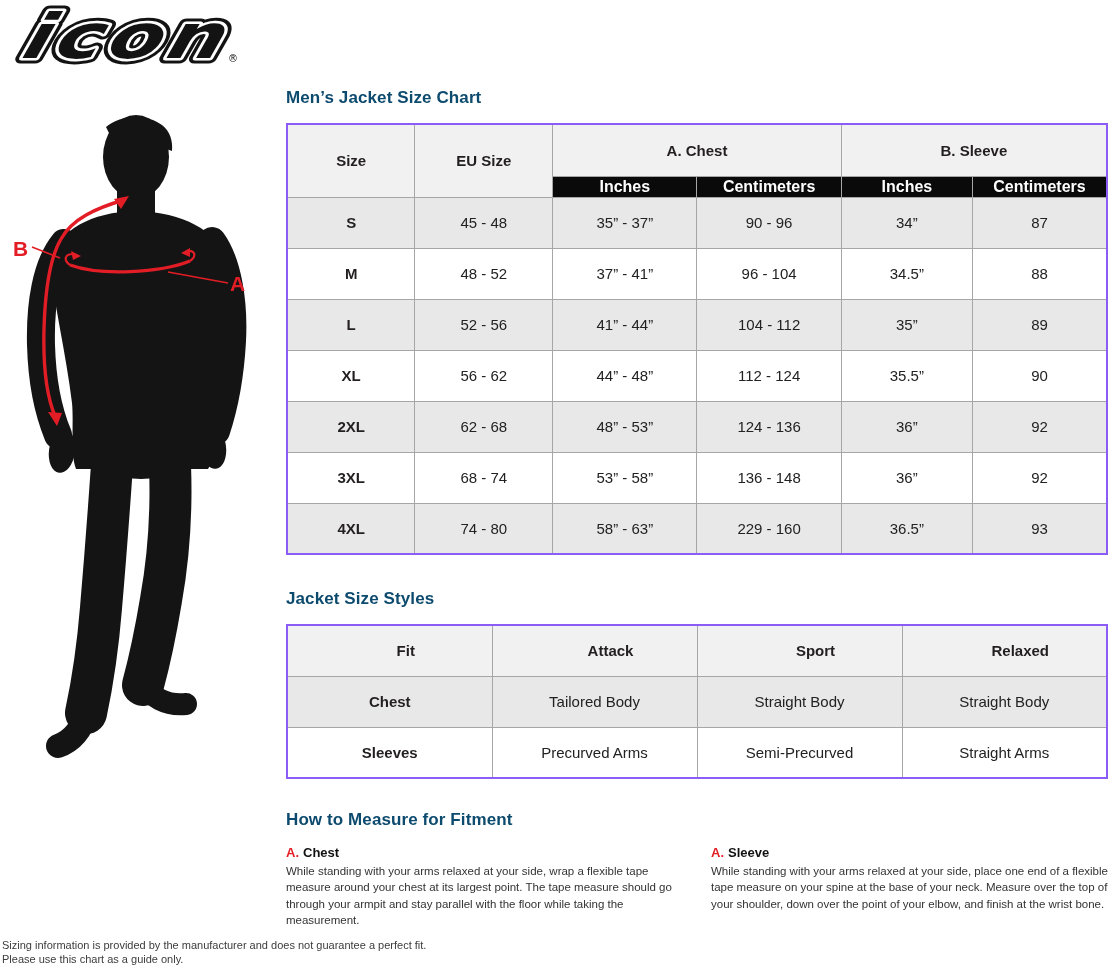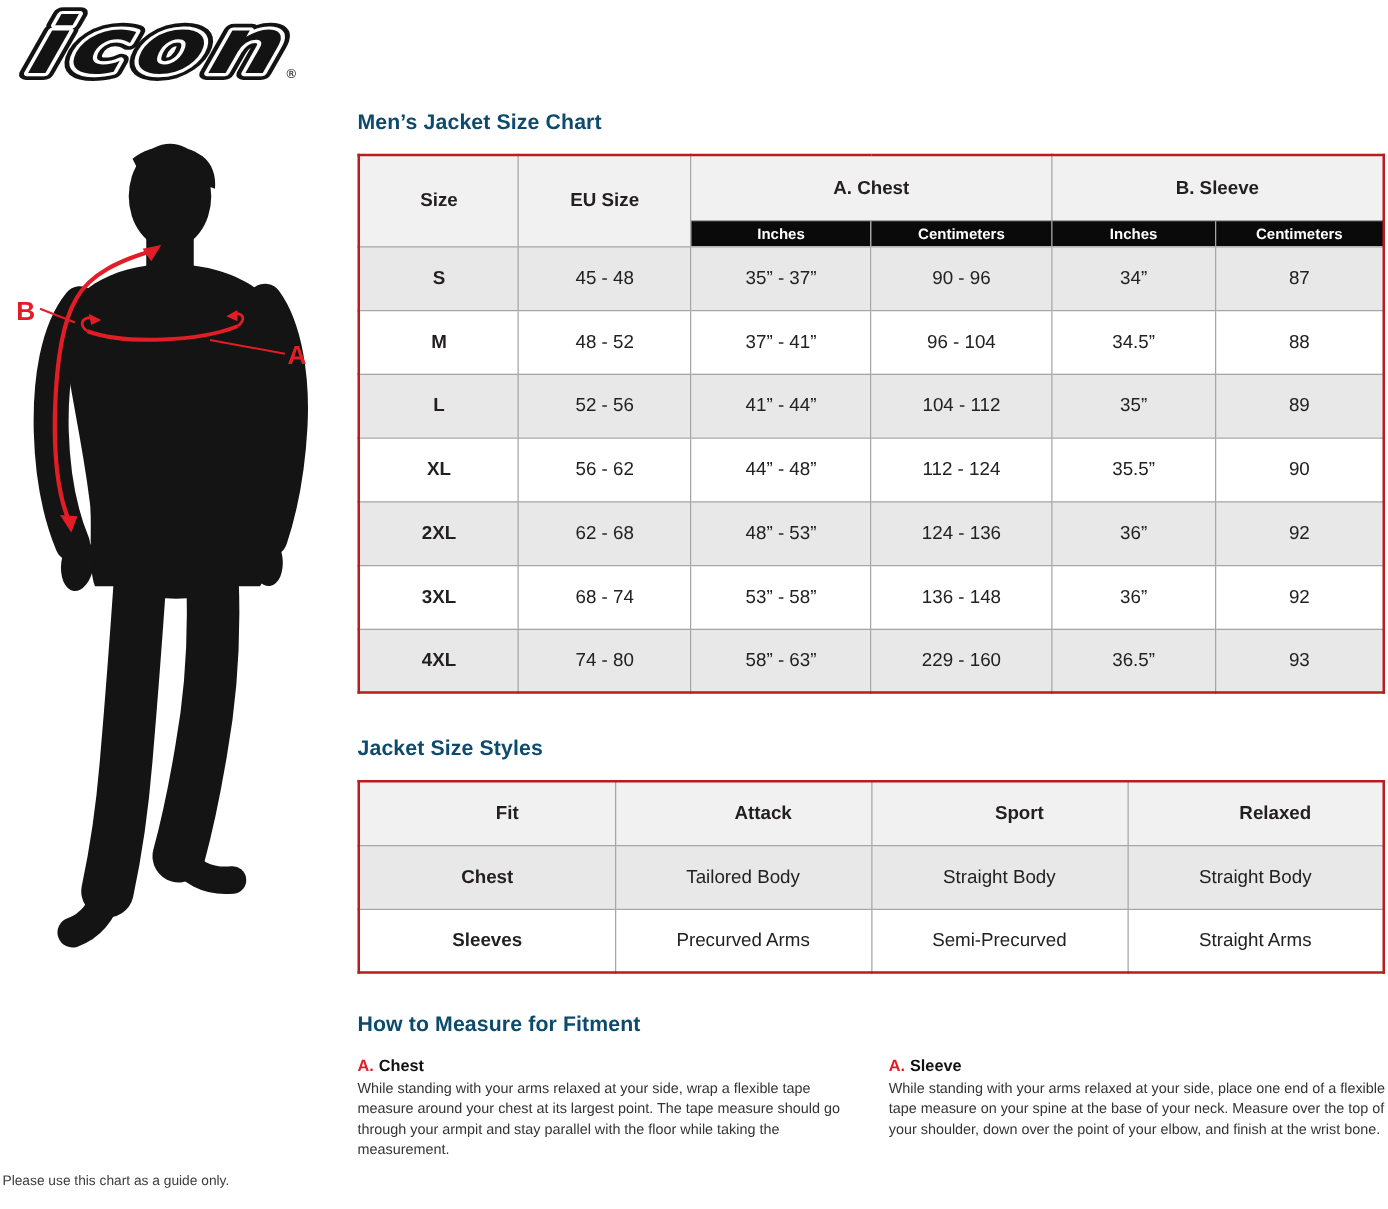--- a/index.html
+++ b/index.html
@@ -15,26 +15,26 @@
   .logo-outer { fill:#131313; stroke:#131313; stroke-width:11; stroke-linejoin:round; }
   .logo-mid   { fill:#ffffff; stroke:#ffffff; stroke-width:5;  stroke-linejoin:round; }
   .logo-top   { fill:#131313; }
   .logo-reg   { font-family:"DejaVu Sans", sans-serif; font-size:10px; fill:#131313; }
   
   .figure { position:absolute; left:0; top:113px; }
   .fig-label { font-family:"Liberation Sans", sans-serif; font-weight:bold; font-size:21px; }
   
   .content { position:absolute; left:286px; top:88px; width:822px; }
   .section-title { font-size:17px; font-weight:700; color:#0c4a6e; margin:0 0 15px 0; letter-spacing:.1px; }
-  table { width:100%; border-collapse:collapse; border:2px solid #b91c1c; table-layout:fixed; }
+  table { width:100%; border-collapse:collapse; border:2px solid #8b5cf6; table-layout:fixed; }
   th, td { border:1px solid #a6a6a6; text-align:center; vertical-align:middle;
            font-size:15px; color:#222; padding:0 4px; font-weight:400; }
   .size-table { margin-bottom:34px; }
   .size-table .group { height:52px; background:#f1f1f1; font-weight:700; color:#231f20; }
-  .size-table .black { height:21px; background:#0a0a0a; color:#ffffff; font-size:12px; font-weight:700; }
+  .size-table .black { height:21px; background:#0a0a0a; color:#ffffff; font-size:16px; font-weight:700; }
   .size-table tbody tr { height:51px; }
   .size-table tbody tr:nth-child(odd) { background:#e8e8e8; }
   .size-table tbody td:first-child { font-weight:700; color:#231f20; }
   .styles-table { margin-bottom:31px; }
   .styles-table tr { height:51px; }
   .styles-table thead th { background:#f1f1f1; font-weight:700; color:#231f20;padding-left:36px; }
   .styles-table tbody tr:first-child { background:#e8e8e8; }
   .styles-table tbody td:first-child { font-weight:700; color:#231f20; }
   
   .measure-cols { display:flex; gap:28px; margin-top:12px; }
@@ -223,16 +223,17 @@
       <div class="measure-col">
         <p class="measure-head">
           <span class="measure-prefix">A.</span><span>Sleeve</span>
         </p>
         <p class="measure-text">While standing with your arms relaxed at your side, place one end of a flexible tape measure on your spine at the base of your neck. Measure over the top of your shoulder, down over the point of your elbow, and finish at the wrist bone.</p>
       </div>
     </div>
   </div>
 
   <div class="footer">
+    <div>Sizing information is provided by the manufacturer and does not guarantee a perfect fit.</div>
     <div>Please use this chart as a guide only.</div>
   </div>
 
 </div>
 
 </body></html>

